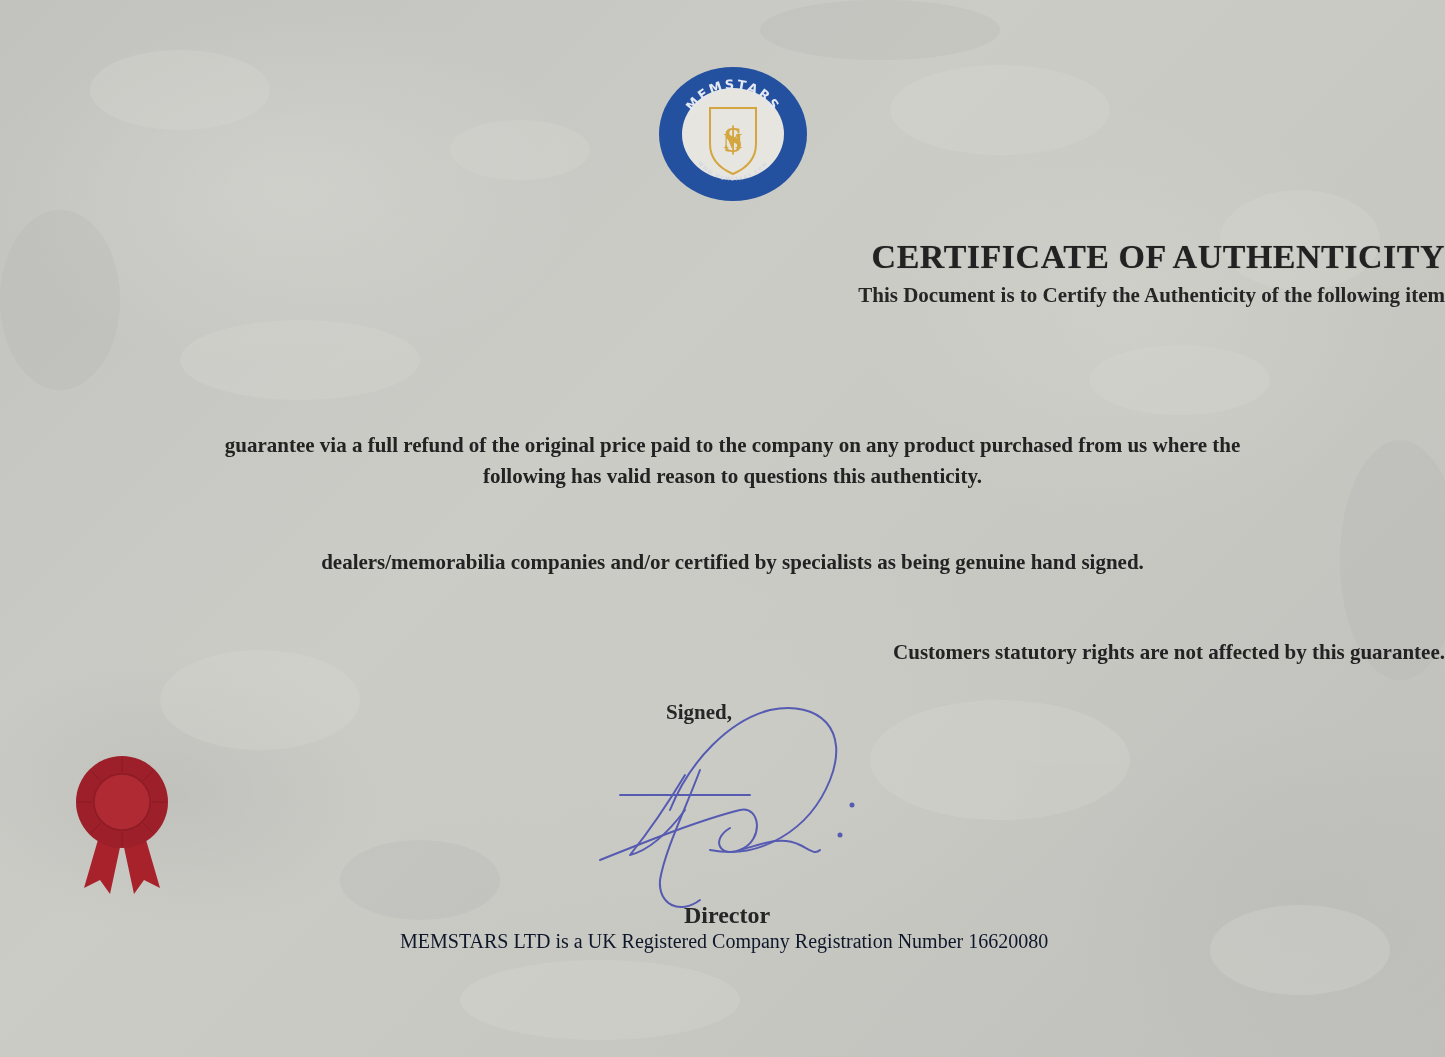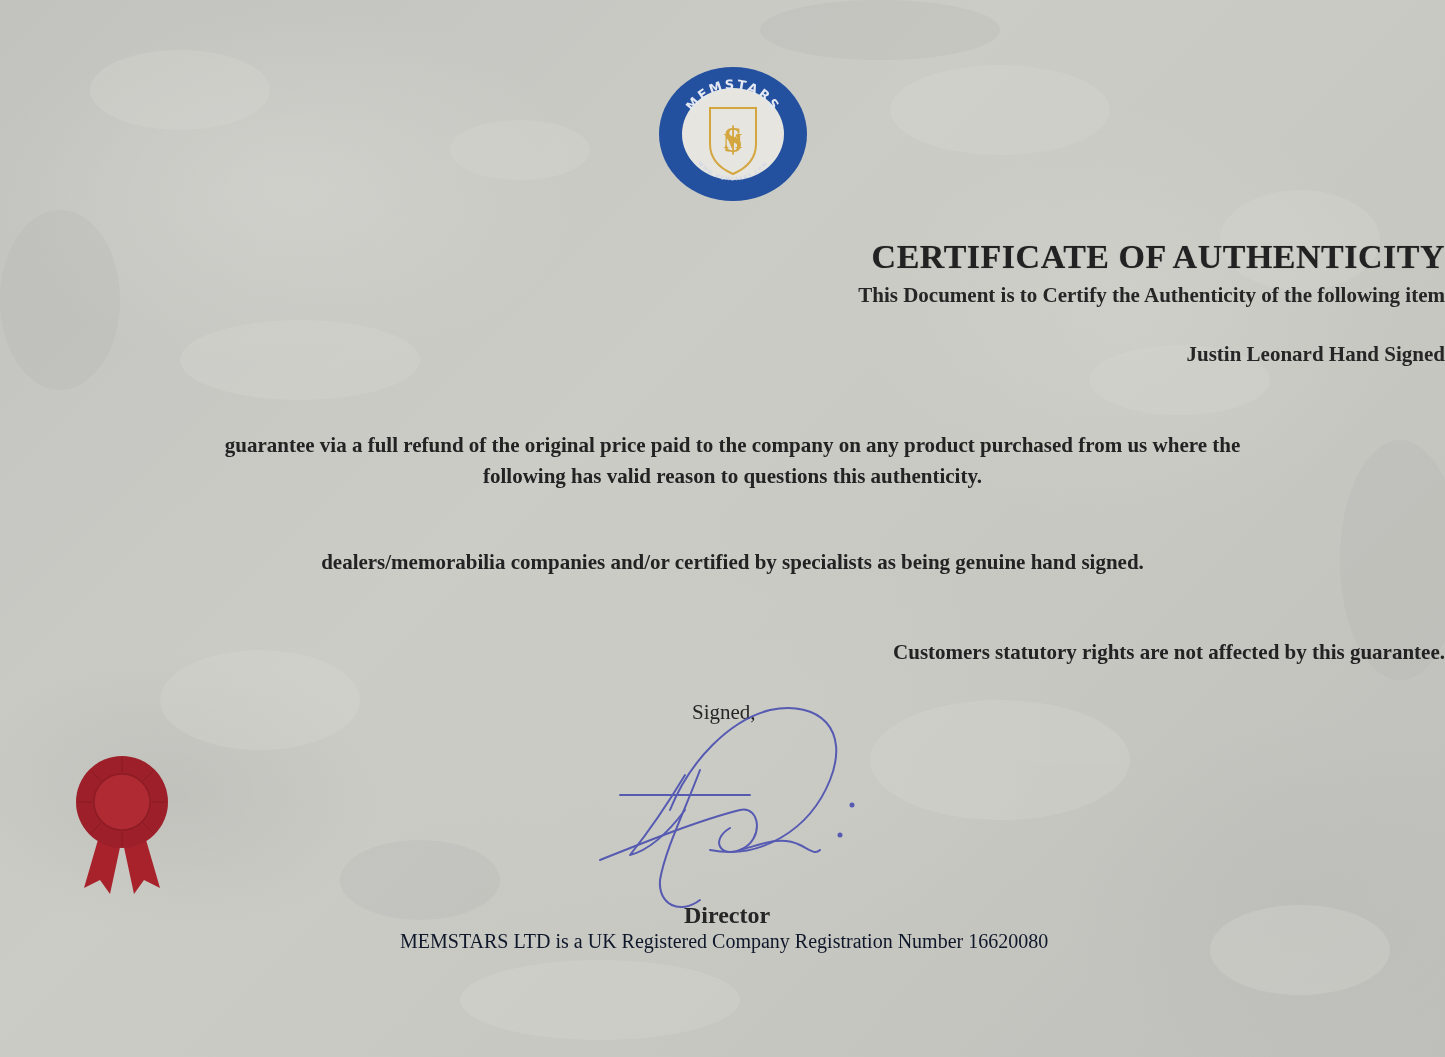--- a/index.html
+++ b/index.html
@@ -18,21 +18,21 @@
   .abs { position:absolute; }
   .center { left:0; right:0; text-align:right;margin-left:8px; }
   .logo { left:658px; top:66px; width:150px; height:136px; }
   .title { top:238px; font-size:34px; font-weight:bold; letter-spacing:0.5px; color:#222; text-shadow:0 0 1px rgba(0,0,0,0.35); }
   .subtitle { top:283px; font-size:21px; font-weight:bold; color:#262626; }
   .item { top:340px; font-size:21px; font-weight:bold; line-height:29px; color:#262626; }
   .para { font-size:21px; font-weight:bold; line-height:31px; color:#232323; }
   .p1 { top:430px; left:60px; right:40px; }
   .p2 { top:547px; left:120px; right:100px; }
   .p3 { top:637px; }
-  .signed { top:700px; left:692px; font-size:21px; font-weight:normal; color:#262626; }
+  .signed { top:700px; left:666px; font-size:21px; font-weight:bold; color:#262626; }
   .director { top:902px; left:684px; font-size:24px; font-weight:bold; color:#262626; }
   .footer { top:930px; left:400px; font-size:20px; color:#0f172a; }
   .signature { left:590px; top:700px; width:280px; height:230px; }
   .rosette { left:72px; top:756px; width:100px; height:142px; }
   .paper-spots { left:0; top:0; width:1445px; height:1057px; pointer-events:none; }
 </style>
 </head>
 <body>
 
 <svg class="abs paper-spots" viewBox="0 0 1445 1057">
@@ -71,21 +71,20 @@
   </text>
   <path d="M 52 42 L 98 42 L 98 78 Q 98 98 75 108 Q 52 98 52 78 Z" fill="none" stroke="#d4a640" stroke-width="2"></path>
   <text x="75" y="86" text-anchor="middle" font-family="Liberation Serif, serif" font-size="36" font-weight="bold" fill="#d4a640">$</text>
   <text x="75" y="82" text-anchor="middle" font-family="Liberation Serif, serif" font-size="20" font-weight="bold" fill="#d4a640">M</text>
 </svg>
 
 <div class="abs center title">CERTIFICATE OF AUTHENTICITY</div>
 <div class="abs center subtitle">This Document is to Certify the Authenticity of the following item</div>
 
 <div class="abs center item">
-  <div>Justin Leonard Hand Signed</div>
 </div>
 
 <div class="abs para p1" style="text-align:center;">
   <div>guarantee via a full refund of the original price paid to the company on any product purchased from us where the</div>
   <div>following has valid reason to questions this authenticity.</div>
 </div>
 
 <div class="abs para p2" style="text-align:center;">
   <div>dealers/memorabilia companies and/or certified by specialists as being genuine hand signed.</div>
 </div>

